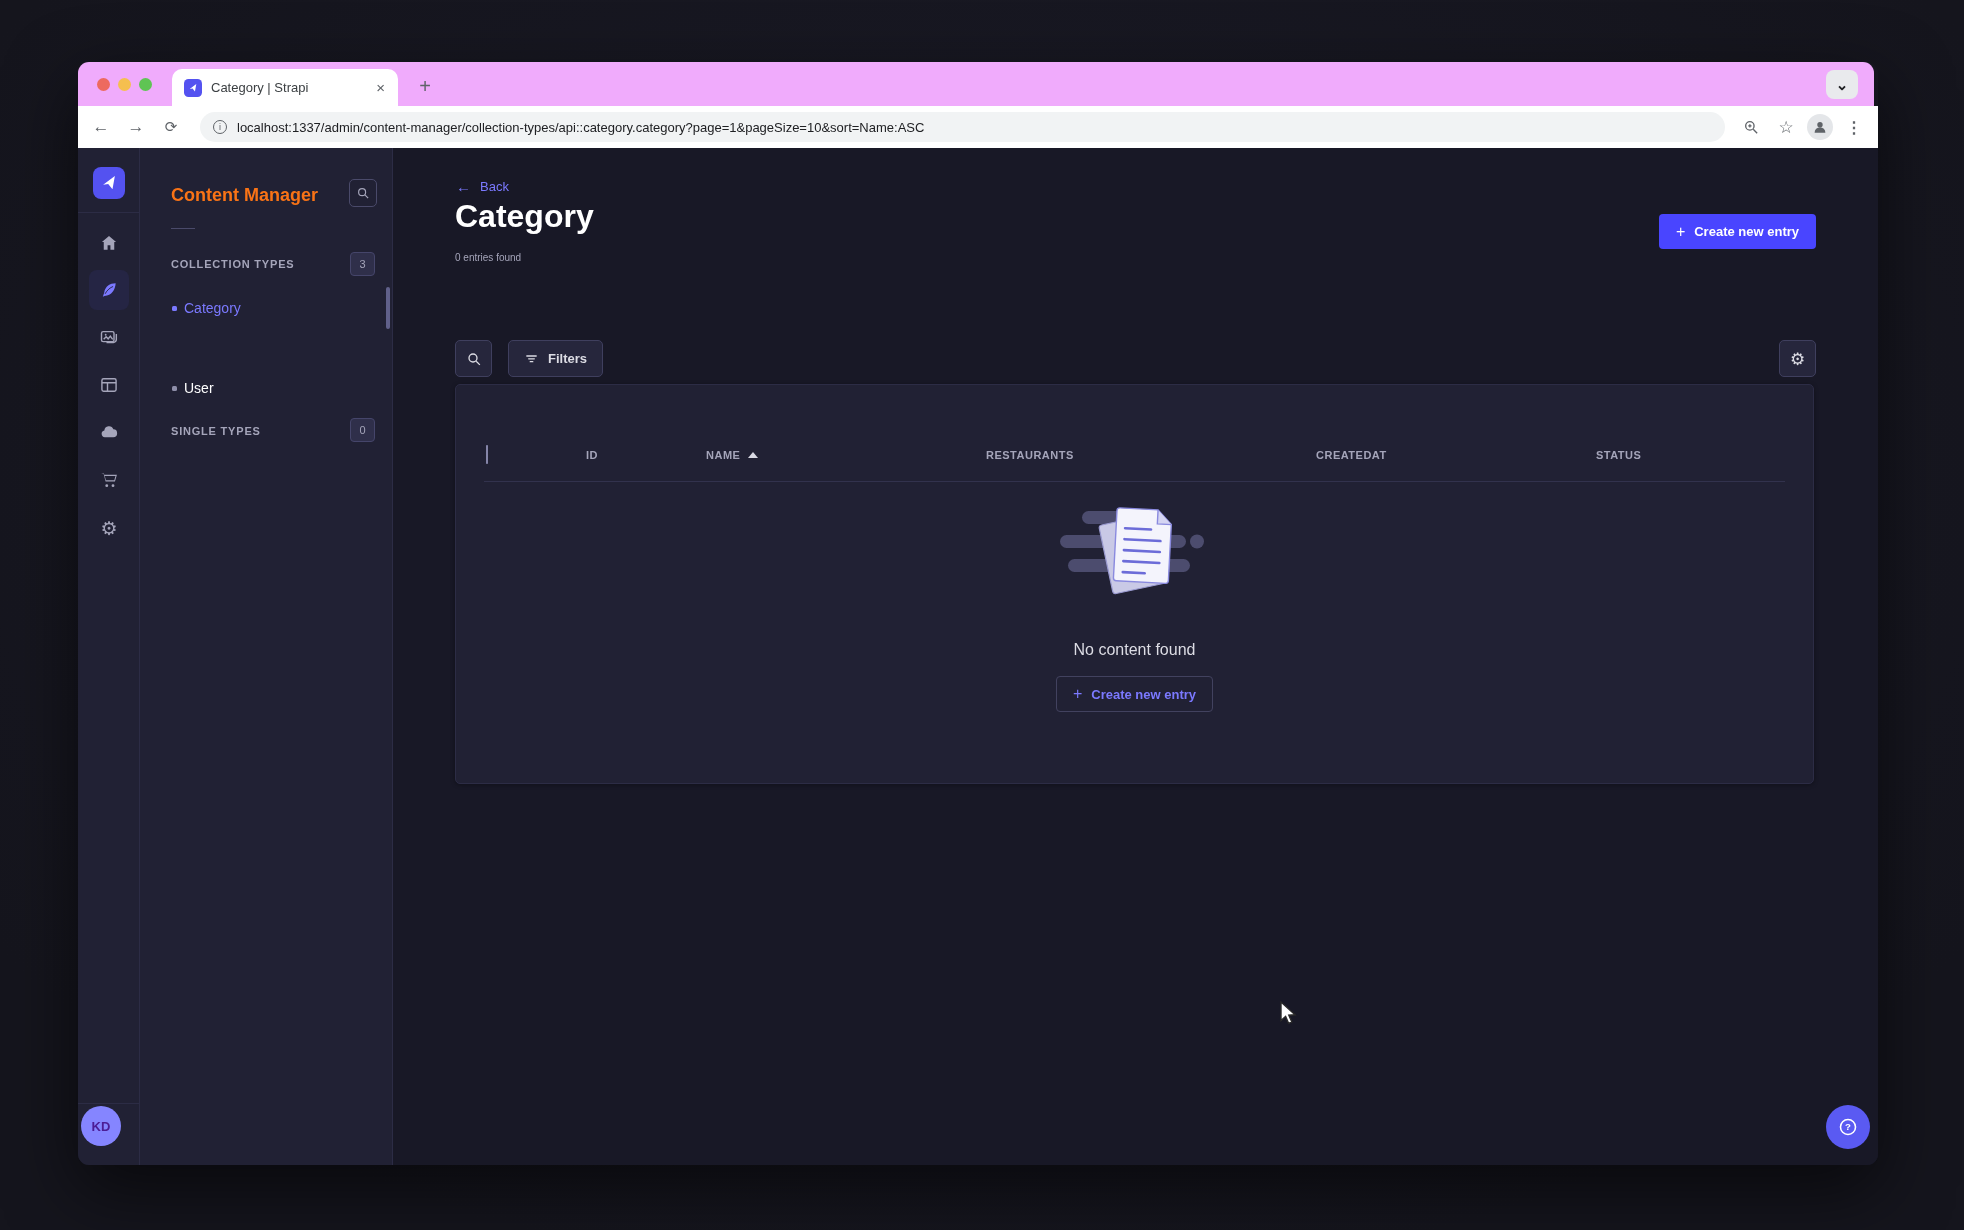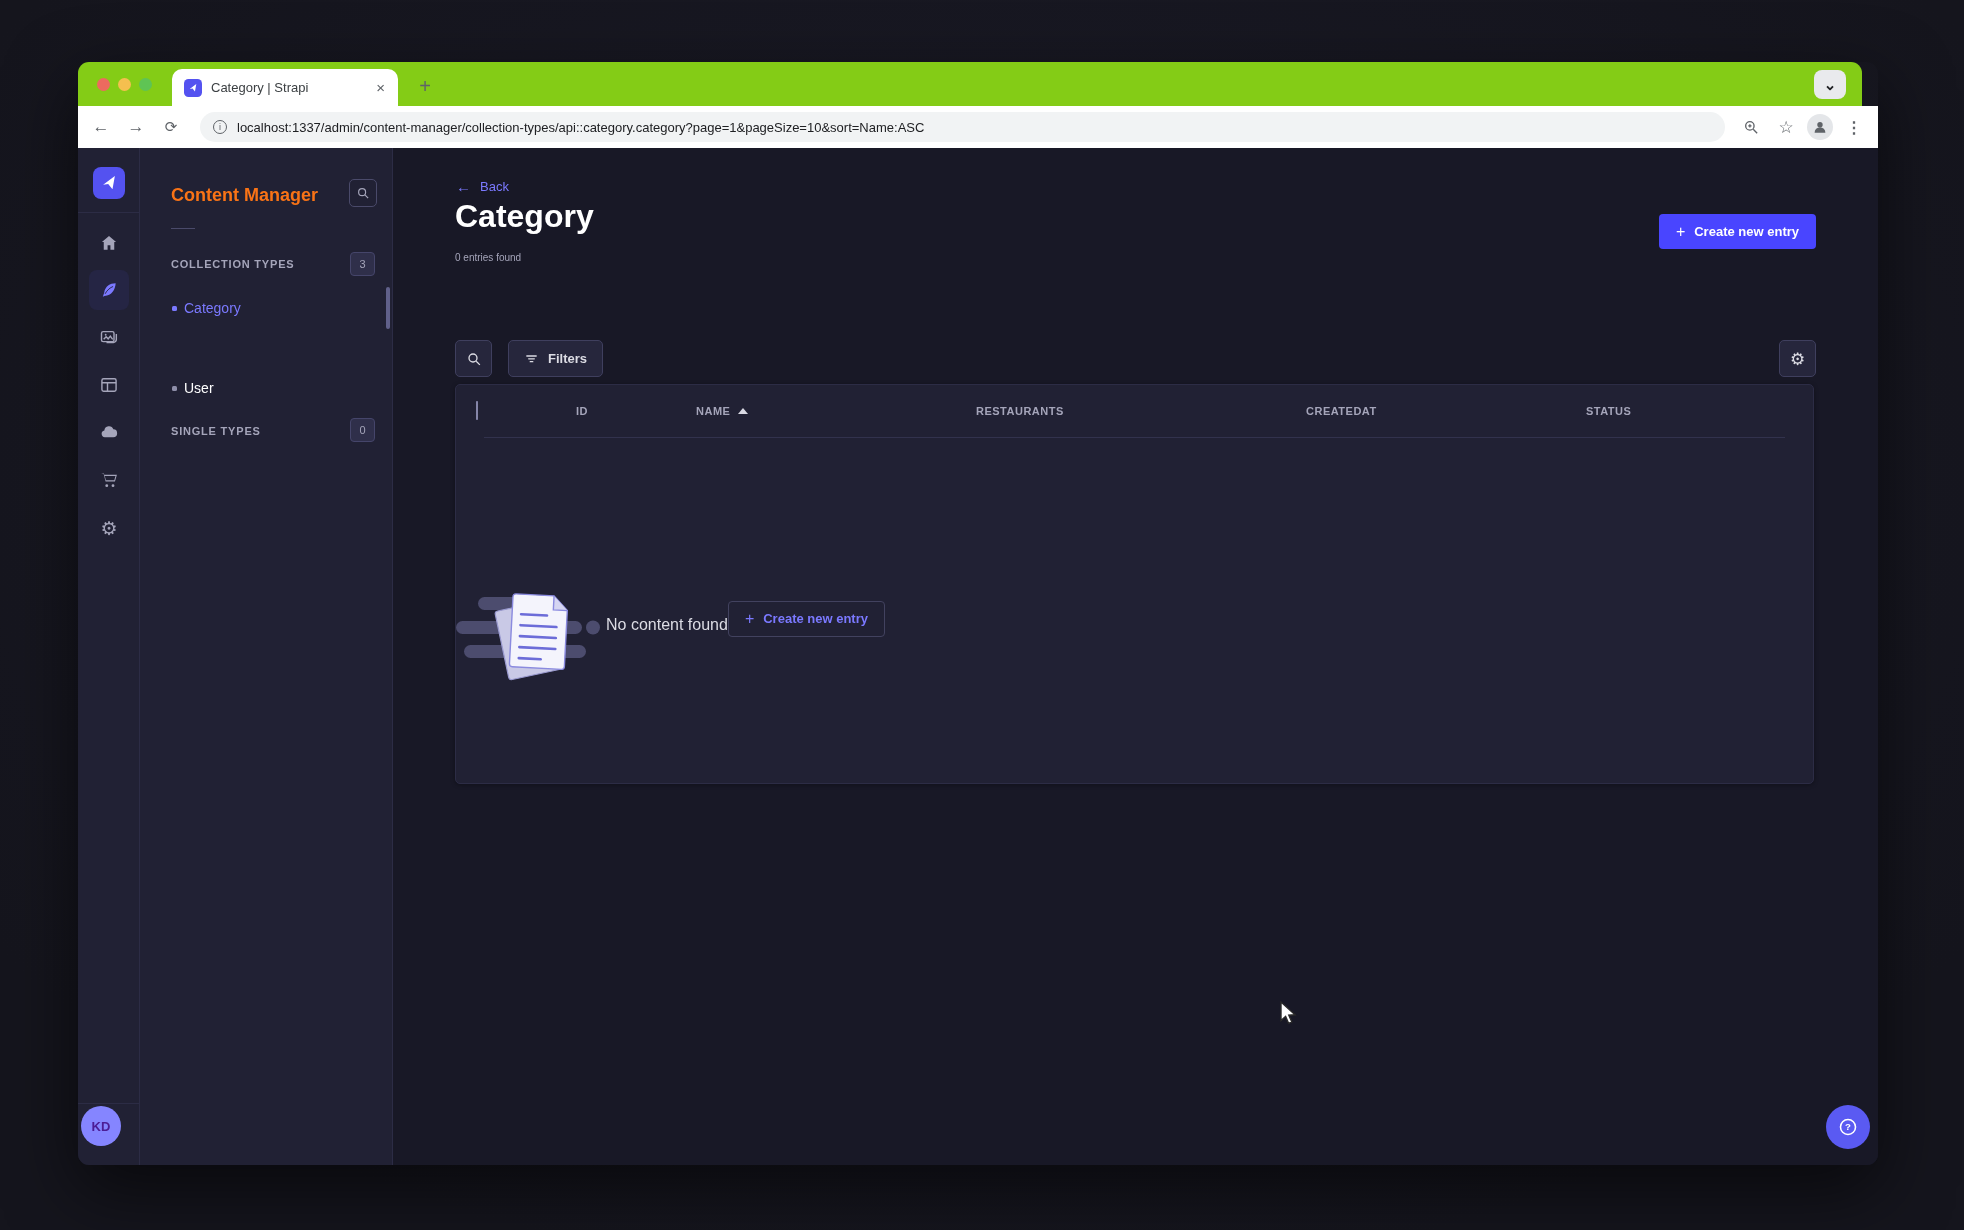--- a/index.html
+++ b/index.html
@@ -3,21 +3,21 @@
 <meta charset="utf-8">
 <style>
   * { margin:0; padding:0; box-sizing:border-box; }
   html,body { width:1964px; height:1230px; background:#17171f; font-family:"Liberation Sans", sans-serif; overflow:hidden; }
   .desktop { position:absolute; inset:0; background:radial-gradient(1200px 800px at 50% 40%, #1b1b28 0%, #15151d 100%); }
 
   
   .window { position:absolute; left:78px; top:62px; width:1800px; height:1103px; border-radius:11px; box-shadow:0 24px 70px rgba(0,0,0,.6); }
 
   
-  .tabstrip { position:absolute; left:0; top:0; right:16px; height:44px; background:#84cc16; border-radius:11px 11px 0 0; }
+  .tabstrip { position:absolute; left:0; top:0; right:4px; height:44px; background:#f0abfc; border-radius:11px 11px 0 0; }
   .traffic { position:absolute; top:16px; width:13px; height:13px; border-radius:50%; }
   .t-red { left:19px; background:#ed6a5f; } .t-yellow { left:40px; background:#f5bf4f; } .t-green { left:61px; background:#5fc454; }
   .tab { position:absolute; left:94px; top:7px; width:226px; height:37px; background:#fff; border-radius:10px 10px 0 0; display:flex; align-items:center; padding:0 10px 0 12px; }
   .favicon { width:18px; height:18px; flex:0 0 18px; }
   .tab-title { font-size:13px; color:#3c4043; margin-left:9px; flex:1; white-space:nowrap; overflow:hidden; }
   .tab-close { font-size:15px; color:#5f6368; cursor:default; padding:0 3px; }
   .newtab { position:absolute; left:332px; top:9px; width:30px; height:30px; display:flex; align-items:center; justify-content:center; font-size:20px; color:#5f6368; border-radius:50%; }
   .strip-chevron { position:absolute; right:16px; top:8px; width:32px; height:29px; background:#e9eaed; border-radius:8px; display:flex; align-items:center; justify-content:center; font-size:15px; color:#202124; font-weight:bold; }
 
   
@@ -69,26 +69,26 @@
   .entries { position:absolute; left:62px; top:104px; font-size:10px; color:#a5a5ba; }
   .btn-primary { position:absolute; right:62px; top:66px; height:35px; background:#4945ff; border-radius:4px; color:#fff; font-size:13px; font-weight:bold; display:flex; align-items:center; gap:9px; padding:0 17px; }
   .btn-plus { font-size:16px; font-weight:normal; }
   .action-search { position:absolute; left:62px; top:192px; width:37px; height:37px; background:#26263c; border:1px solid #3f3f5e; border-radius:5px; display:flex; align-items:center; justify-content:center; color:#dcdce4; }
   .action-search svg { width:16px; height:16px; }
   .btn-filters { position:absolute; left:115px; top:192px; height:37px; background:#26263c; border:1px solid #3f3f5e; border-radius:5px; color:#dcdce4; font-size:13px; font-weight:bold; display:flex; align-items:center; gap:9px; padding:0 15px; }
   .btn-gear { position:absolute; right:62px; top:192px; width:37px; height:37px; background:#26263c; border:1px solid #3f3f5e; border-radius:5px; display:flex; align-items:center; justify-content:center; font-size:17px; color:#dcdce4; font-family:"DejaVu Sans", sans-serif; }
 
   
   .card { position:absolute; left:62px; right:64px; top:236px; height:400px; background:#212134; border:1px solid #2c2c45; border-radius:5px; box-shadow:0 1px 4px rgba(3,3,5,.35); }
-  .thead { display:grid; grid-template-columns:100px 120px 280px 330px 280px 1fr; align-items:center; height:52px; padding-left:20px; }
+  .thead { display:grid; grid-template-columns:100px 120px 280px 330px 280px 1fr; align-items:center; height:52px; padding-left:30px;margin-top:44px; }
   .checkbox { width:22px; height:22px; border-radius:4px; background:#6f6f94; border:1px solid #8585a8; }
   .th { font-size:11px; font-weight:bold; letter-spacing:.5px; color:#a5a5ba; display:flex; align-items:center; gap:8px; }
   .sort-asc { width:0; height:0; border-left:5px solid transparent; border-right:5px solid transparent; border-bottom:6px solid #d9d9e3; }
   .thead-divider { margin:0 28px; border-top:1px solid #32324d; }
-  .empty { position:absolute; left:0; right:0; top:52px; bottom:0; display:flex; flex-direction:row; align-items:center; }
+  .empty { position:absolute; left:0; right:0; top:52px; bottom:0; display:flex; flex-direction:column; align-items:center; }
   .illus { margin-top:62px; }
   .empty-msg { margin-top:30px; font-size:16px; color:#dcdce4; }
   .btn-ghost { margin-top:17px; height:36px; border:1px solid #42425f; border-radius:4px; background:transparent; color:#7b79ff; font-size:13px; font-weight:bold; display:flex; align-items:center; gap:9px; padding:0 16px; }
 
   .help-fab { position:absolute; right:8px; bottom:16px; width:44px; height:44px; border-radius:50%; background:#5a5af2; display:flex; align-items:center; justify-content:center; }
 
   .cursor { position:absolute; left:1276px; top:1000px; z-index:50; }
 </style>
 </head>
 <body>

